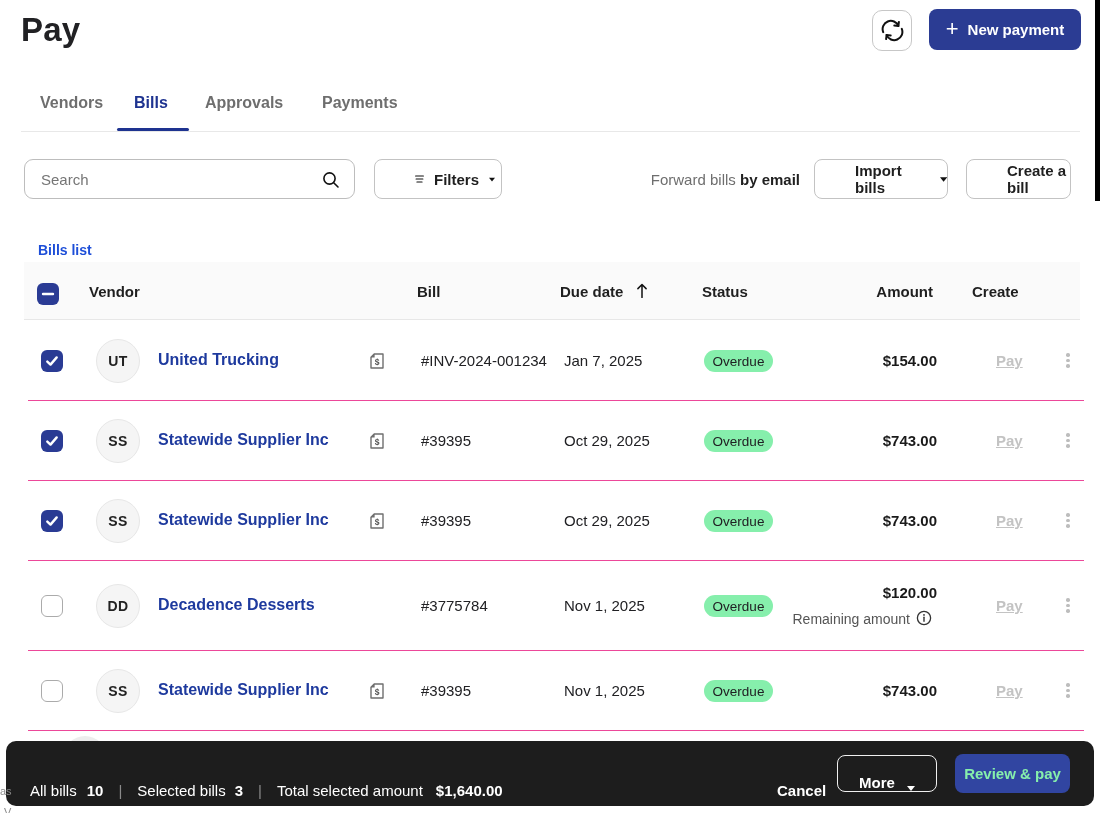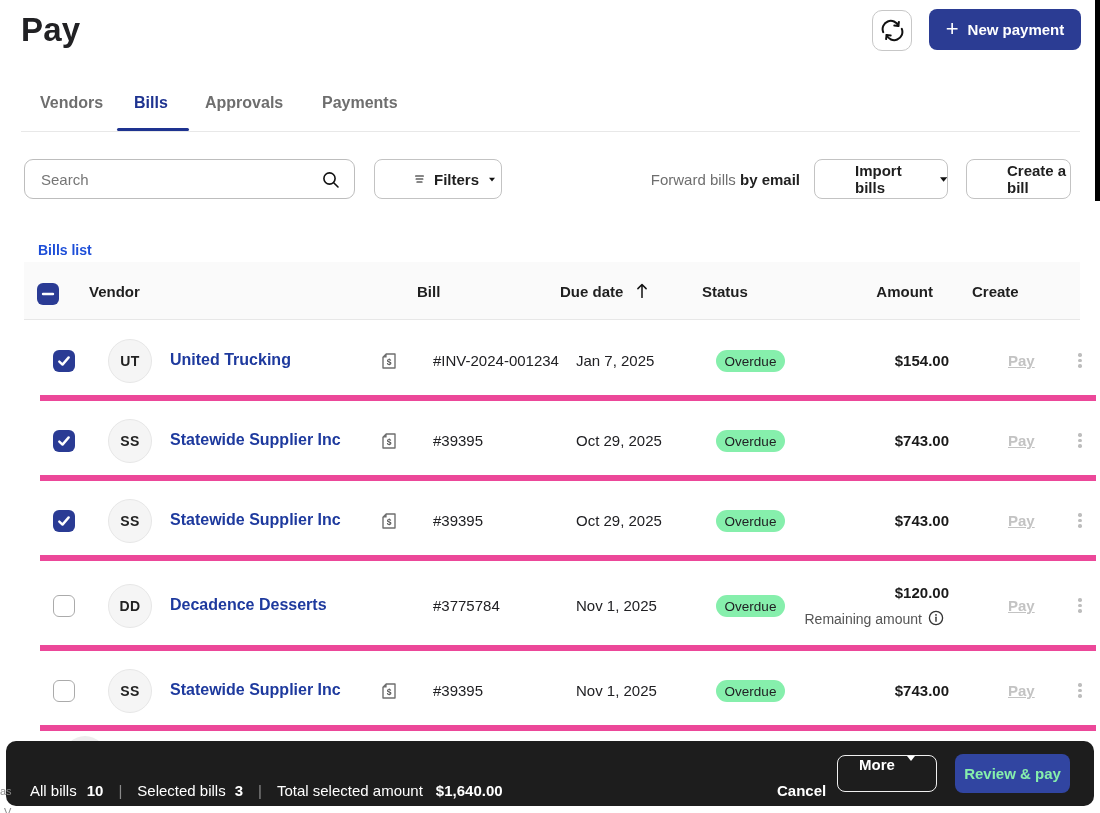--- a/index.html
+++ b/index.html
@@ -29,38 +29,38 @@
   .import { left:814px; top:159px; width:134px; }
   .createbill { left:966px; top:159px; width:105px; }
   .fwd { top:171px; right:300px; font-size:15px; color:#6e6e6e; }
   .fwd b { color:#1f1f1f; }
 
   .bills-list-label { left:38px; top:242px; font-size:14px; font-weight:bold; color:#1d4ed8; }
 
   
   .thead { left:24px; top:262px; width:1056px; height:58px; background:#fafafa; border-bottom:1px solid #e7e7e7; }
   .th { position:absolute; top:21px; font-size:15px; font-weight:bold; color:#1f1f1f; }
-  .row { left:40px; width:1056px; border-bottom:6px solid #ec4899; background:#fff; }
+  .row { left:28px; width:1056px; border-bottom:1px solid #ec4899; background:#fff; }
   .cell { position:absolute; font-size:15px; color:#212124; }
   .cb { position:absolute; left:13px; width:22px; height:22px; border-radius:6px; }
   .cb.on { background:#2a3b94; }
   .cb.off { background:#fff; border:1.5px solid #ababab; }
   .avatar { position:absolute; left:68px; width:44px; height:44px; border-radius:50%; background:#f5f5f5; border:1px solid #e7e7e7; display:flex; align-items:center; justify-content:center; font-size:14px; font-weight:bold; color:#222; letter-spacing:0.3px; }
   .vname { position:absolute; left:130px; font-size:16px; font-weight:bold; color:#1e3a9e; }
   .pill { position:absolute; left:676px; width:69px; height:22px; background:#86efac; border-radius:11px; display:flex; align-items:center; justify-content:center; font-size:13.5px; color:#212124; }
   .amt { position:absolute; right:147px; font-size:15px; font-weight:bold; color:#1a1a1a; text-align:right; }
   .paylink { position:absolute; left:968px; font-size:15px; font-weight:bold; color:#c3c3c3; text-decoration:underline; }
   .kebab { position:absolute; left:1038px; width:4px; }
   .kebab i { display:block; width:3.5px; height:3.5px; border-radius:50%; background:#bdbdbd; margin-bottom:2px; }
 
   
   .bbar { left:6px; top:741px; width:1088px; height:65px; background:#1d1d1d; border-radius:10px; color:#fff; }
   .bbar .t { position:absolute; top:25px; font-size:15px;margin-top:16px; }
   .bbar .sep { color:#8a8a8a; }
-  .more-btn { position:absolute; left:831px; top:14px; width:100px; height:37px; border:1px solid #f0f0f0; border-radius:8px; display:flex; align-items:flex-start; justify-content:center; font-size:15px; font-weight:bold; color:#fff; }
+  .more-btn { position:absolute; left:831px; top:14px; width:100px; height:37px; border:1px solid #f0f0f0; border-radius:8px; display:flex; align-items:flex-end; justify-content:center; font-size:15px; font-weight:bold; color:#fff; }
   .review-btn { position:absolute; left:949px; top:13px; width:115px; height:39px; background:#3145a1; border-radius:8px; display:flex; align-items:center; justify-content:center; font-size:15px; font-weight:bold; color:#86efac; }
 
   .scrollbar { left:1095px; top:0; width:5px; height:201px; background:#000; }
 </style>
 </head>
 <body>
   <div class="abs title">Pay</div>
 
   <div class="abs refresh-btn">
     <svg width="23" height="23" viewBox="0 0 23 23" fill="none" stroke="#111" stroke-width="2" stroke-linecap="round">

